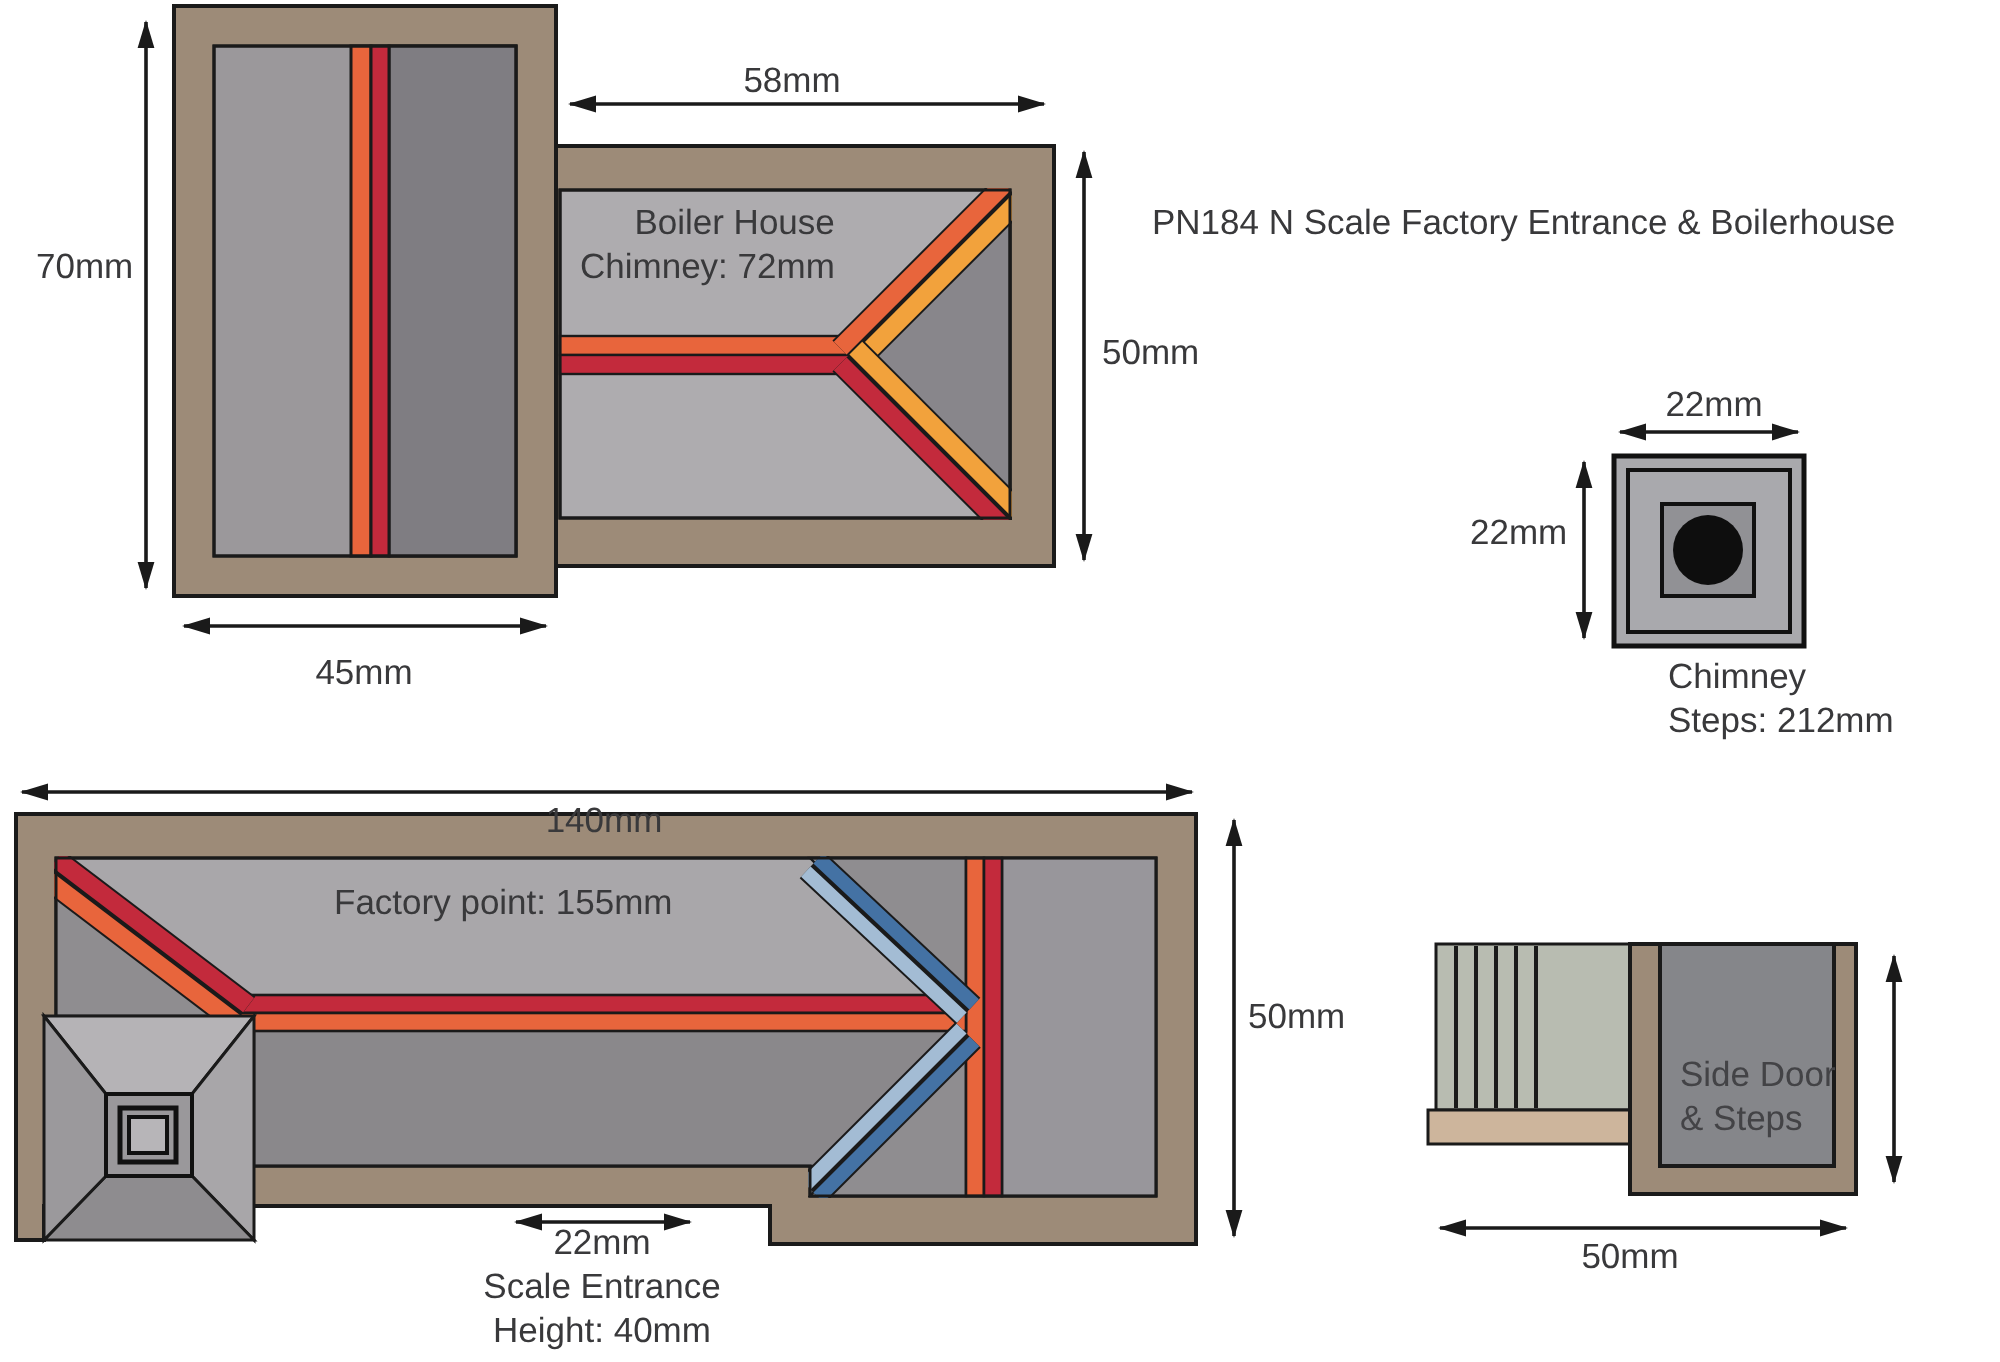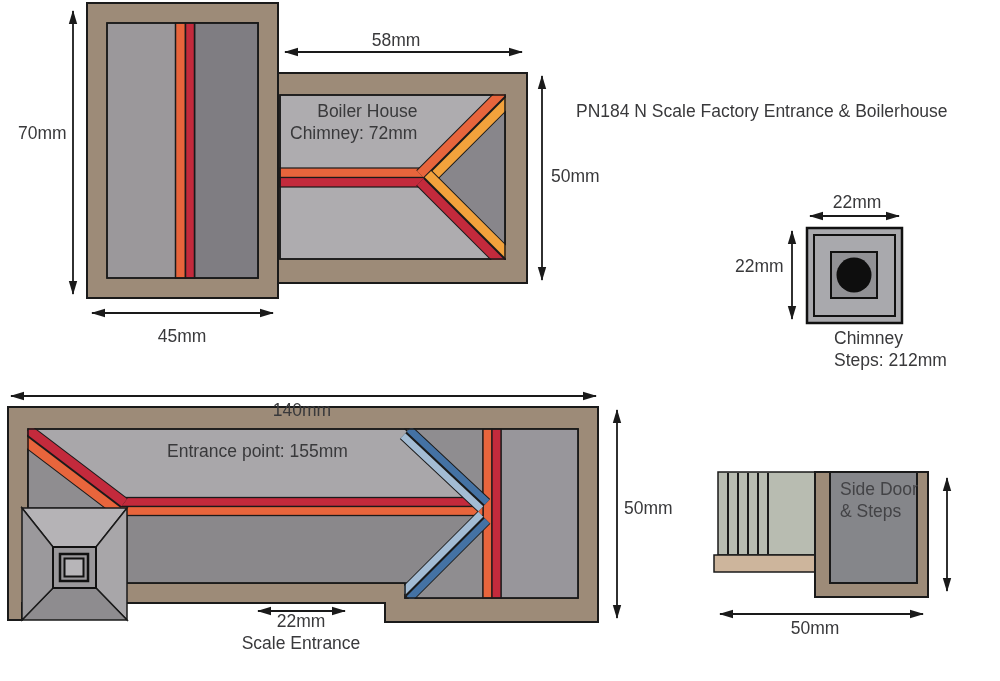--- a/index.html
+++ b/index.html
@@ -161,28 +161,29 @@
   <div class="lbl center" style="left:829px; top:191px; width:56px;">22mm</div>
   <div class="lbl" style="left:735px; top:255px;">22mm</div>
   <div class="lbl" style="left:834px; top:327px;">
     <div>Chimney</div>
     <div>Steps: 212mm</div>
   </div>
 
   <div class="lbl center" style="left:252px; top:375px; width:100px;margin-top:24px;">140mm</div>
   <div class="lbl" style="left:624px; top:497px;">50mm</div>
   <div class="lbl" style="left:167px; top:440px;">
-    <div>Entrance point: 155mm</div>
+    <div>Factory point: 155mm</div>
   </div>
 
   <div class="lbl center" style="left:225px; top:610px; width:152px;">
     <div>22mm</div>
     <div>Scale Entrance</div>
+    <div>Height: 40mm</div>
   </div>
 
   <div class="lbl center" style="left:785px; top:617px; width:60px;">50mm</div>
   <div class="lbl" style="left:998px; top:511px;padding-left:37px;">29mm</div>
-  <div class="lbl" style="left:840px; top:478px; color:#434346;">
+  <div class="lbl" style="left:840px; top:526px; color:#434346;">
     <div>Side Door</div>
     <div>&amp; Steps</div>
   </div>
 
 </div>
 
 </body></html>

